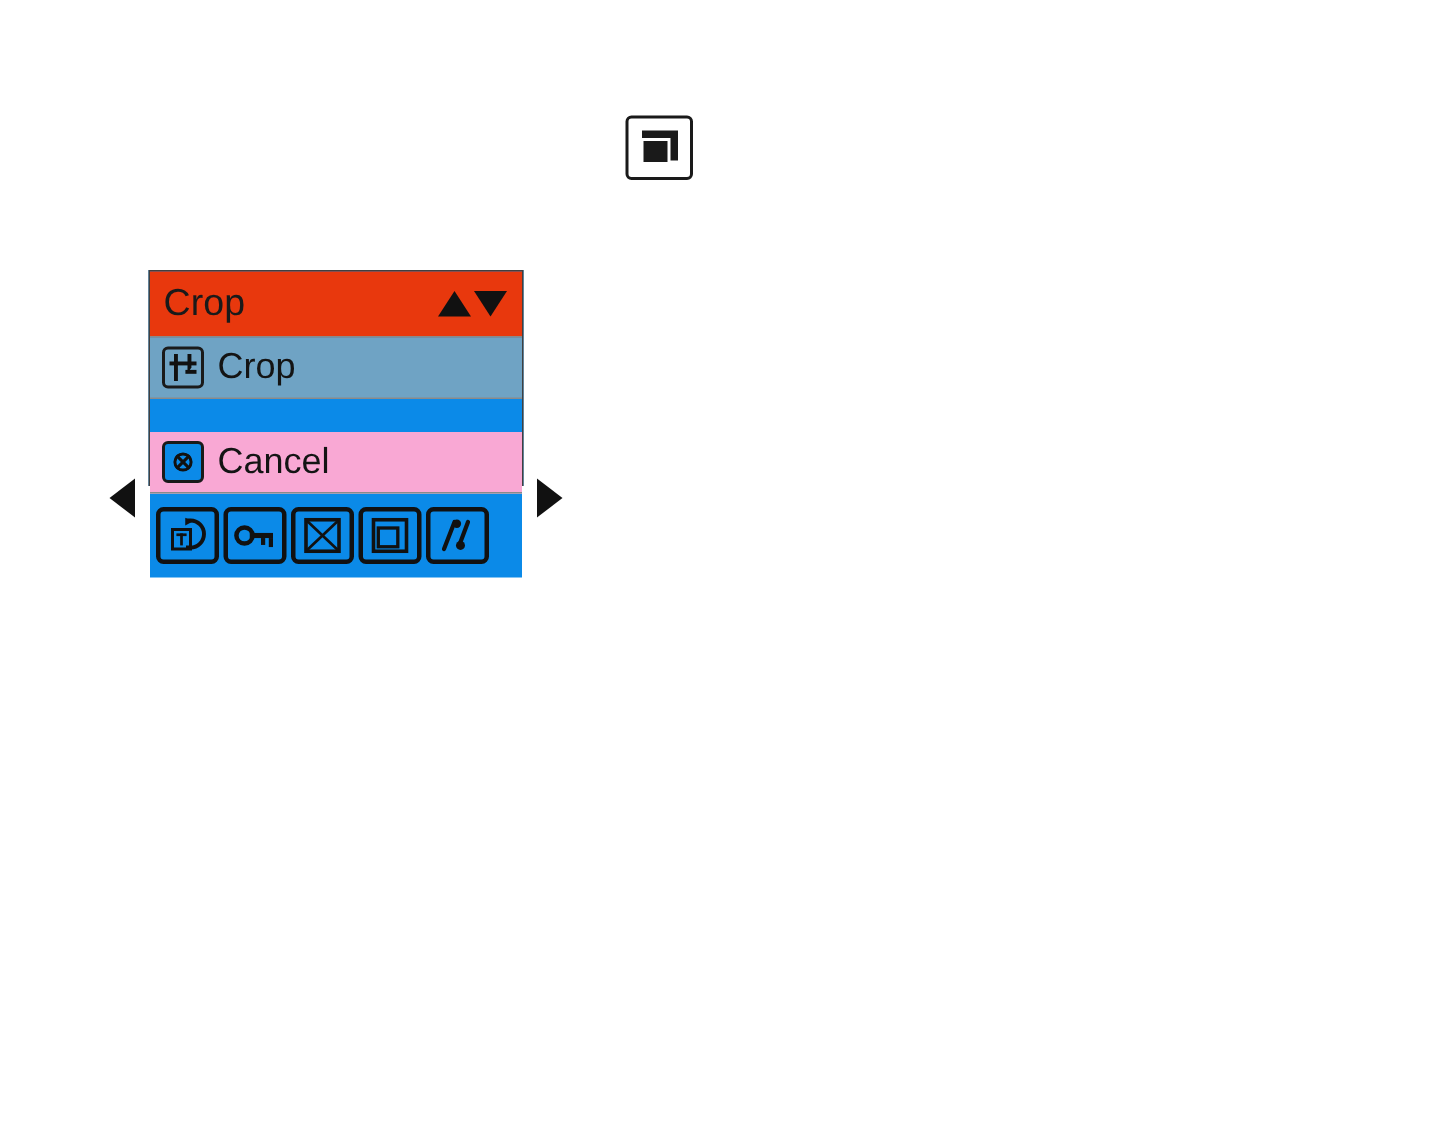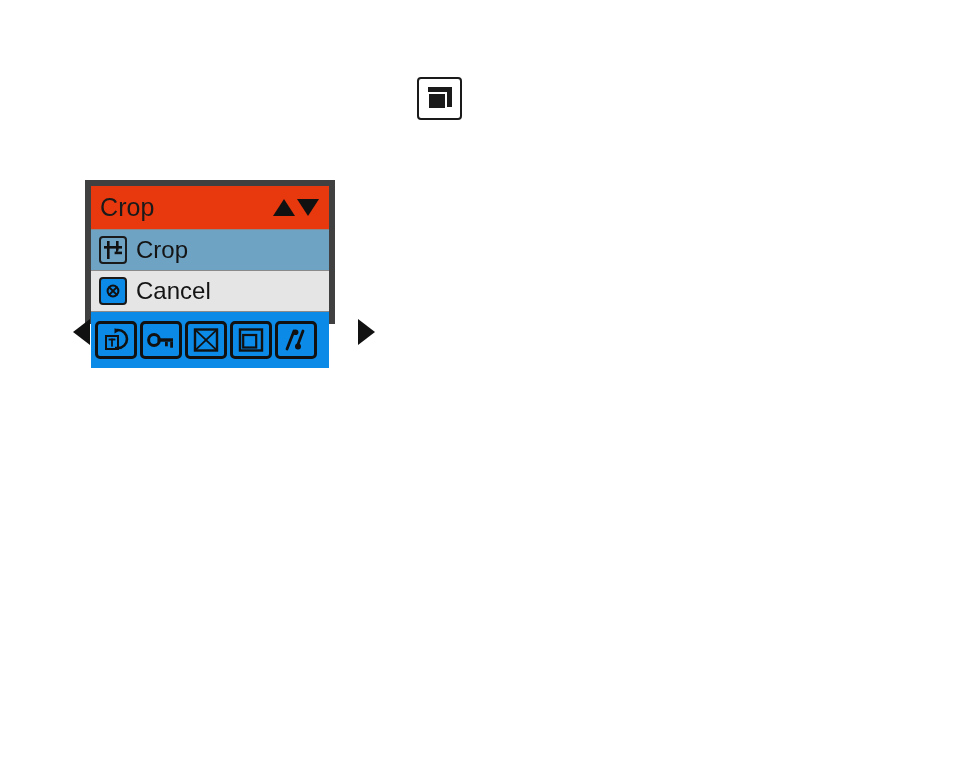--- a/index.html
+++ b/index.html
@@ -28,26 +28,26 @@
     box-sizing: border-box;
     display: flex;
     align-items: center;
     justify-content: center;
   }
   #top-crop-button svg { display: block; }
 
   
   #device-panel {
     position: absolute;
-    left: 85px;
+    left: 99px;
     top: 180px;
     width: 250px;
     height: 144px;
     box-sizing: border-box;
-    border: 6px solid #404040;
+    border: 1px solid #404040;
     background: #0b8ae8;
   }
 
   
   .panel-header {
     position: relative;
     height: 44px;
     background: #e8380d;
     border-bottom: 1px solid #8a8a8a;
     display: flex;
@@ -82,21 +82,21 @@
   .menu-row {
     position: relative;
     height: 41px;
     display: flex;
     align-items: center;
     box-sizing: border-box;
     padding-left: 8px;
     border-bottom: 1px solid #8a8a8a;
   }
   .menu-row.selected { background: #6fa3c4; }
-  .menu-row.normal   { background: #e5e5e5; }
+  .menu-row.normal   { background: #f9a8d4; margin-top: 22px; }
 
   .row-icon {
     width: 28px;
     height: 28px;
     border: 2px solid #1a1a1a;
     border-radius: 4px;
     box-sizing: border-box;
     display: flex;
     align-items: center;
     justify-content: center;

